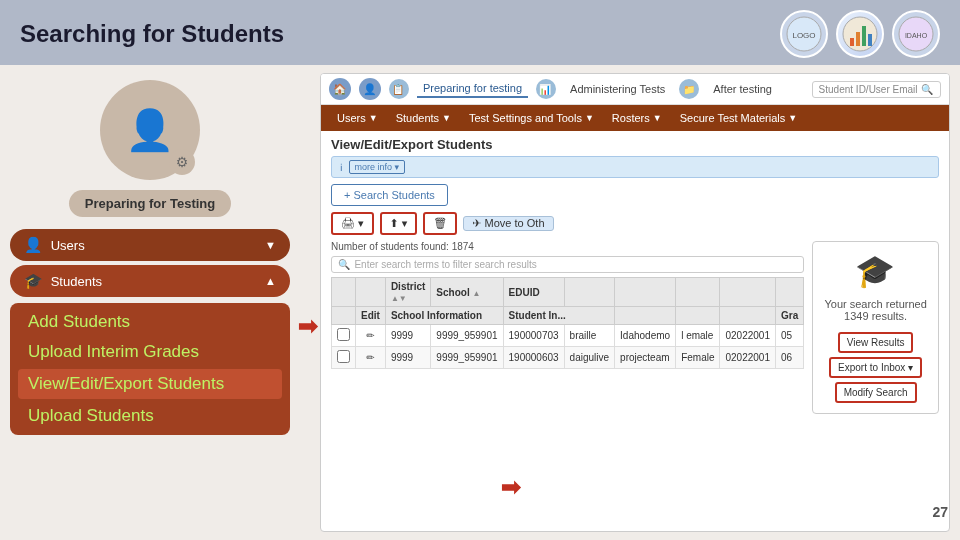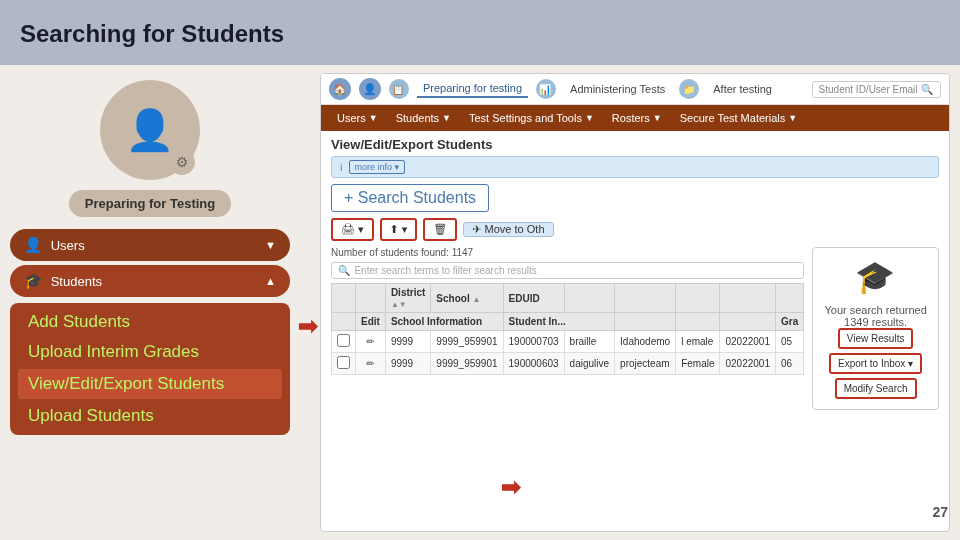--- a/index.html
+++ b/index.html
@@ -294,21 +294,21 @@
       color: #4a7ab0;
       cursor: pointer;
     }
 
     
     .search-students-btn {
       background: #fff;
       border: 1px solid #4a7ab0;
       border-radius: 3px;
       padding: 4px 12px;
-      font-size: 16px;
+      font-size: 11px;
       color: #4a7ab0;
       cursor: pointer;
       display: inline-flex;
       align-items: center;
       gap: 4px;
       margin-bottom: 6px;
     }
 
     
     .toolbar {
@@ -418,20 +418,21 @@
     }
     .graduation-icon {
       font-size: 32px;
       color: #888;
       margin-bottom: 8px;
     }
     .results-text {
       font-size: 11px;
       color: #555;
       text-align: center;
+      margin-bottom: 10px;
     }
     .action-buttons {
       display: flex;
       gap: 4px;
       flex-wrap: wrap;
       justify-content: center;
     }
     .action-btn {
       border: 2px solid #c03020;
       border-radius: 3px;
@@ -457,20 +458,43 @@
       color: #c03020;
       font-size: 24px;
       font-weight: bold;
     }
   </style>
 </head>
 <body>
 
 <div class="page-header">
   <span class="page-title">Searching for Students</span>
+  <div class="header-logos">
+    <div class="logo-circle">
+      <svg width="36" height="36" viewBox="0 0 36 36">
+        <circle cx="18" cy="18" r="17" fill="#d8e8f8" stroke="#aaa" stroke-width="1"></circle>
+        <text x="18" y="22" text-anchor="middle" font-size="8" fill="#555">LOGO</text>
+      </svg>
+    </div>
+    <div class="logo-chart">
+      <svg width="36" height="36" viewBox="0 0 36 36">
+        <circle cx="18" cy="18" r="17" fill="#f0e8d8" stroke="#aaa" stroke-width="1"></circle>
+        <rect x="8" y="22" width="4" height="8" fill="#e06030"></rect>
+        <rect x="14" y="16" width="4" height="14" fill="#e08030"></rect>
+        <rect x="20" y="10" width="4" height="20" fill="#40a060"></rect>
+        <rect x="26" y="18" width="4" height="12" fill="#4080c0"></rect>
+      </svg>
+    </div>
+    <div class="logo-circle">
+      <svg width="36" height="36" viewBox="0 0 36 36">
+        <circle cx="18" cy="18" r="17" fill="#e8d8f8" stroke="#aaa" stroke-width="1"></circle>
+        <text x="18" y="22" text-anchor="middle" font-size="7" fill="#555">IDAHO</text>
+      </svg>
+    </div>
+  </div>
 </div>
 
 <div class="main-content">
 
   <div class="left-panel">
 
     <div class="avatar-container">
       <span class="avatar-icon">👤</span>
       <div class="gear-badge">⚙</div>
     </div>
@@ -566,21 +590,21 @@
       <div class="toolbar">
         <button class="tool-btn">🖨 ▾</button>
         <button class="tool-btn">⬆ ▾</button>
         <button class="tool-btn">🗑</button>
         <button class="move-btn">✈ Move to Oth</button>
       </div>
 
       
       <div class="results-area">
         <div class="results-left">
-          <div class="results-count">Number of students found: 1147</div>
+          <div class="results-count">Number of students found: 1874</div>
           <div class="filter-bar">
             <span>🔍</span>
             <span>Enter search terms to filter search results</span>
           </div>
 
           <table class="data-table">
             <thead>
               <tr>
                 <th class="checkbox-cell"></th>
                 <th></th>

